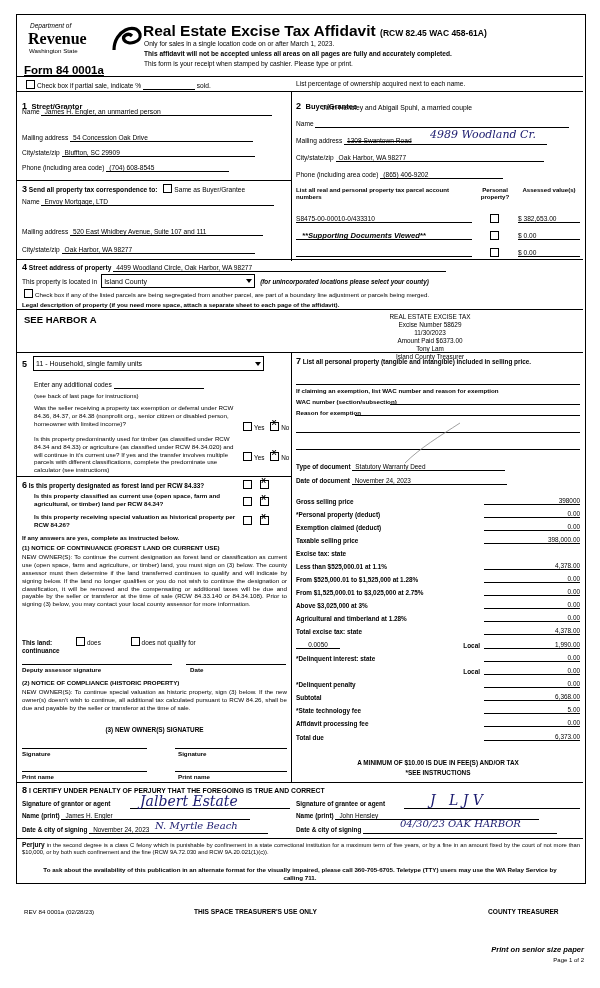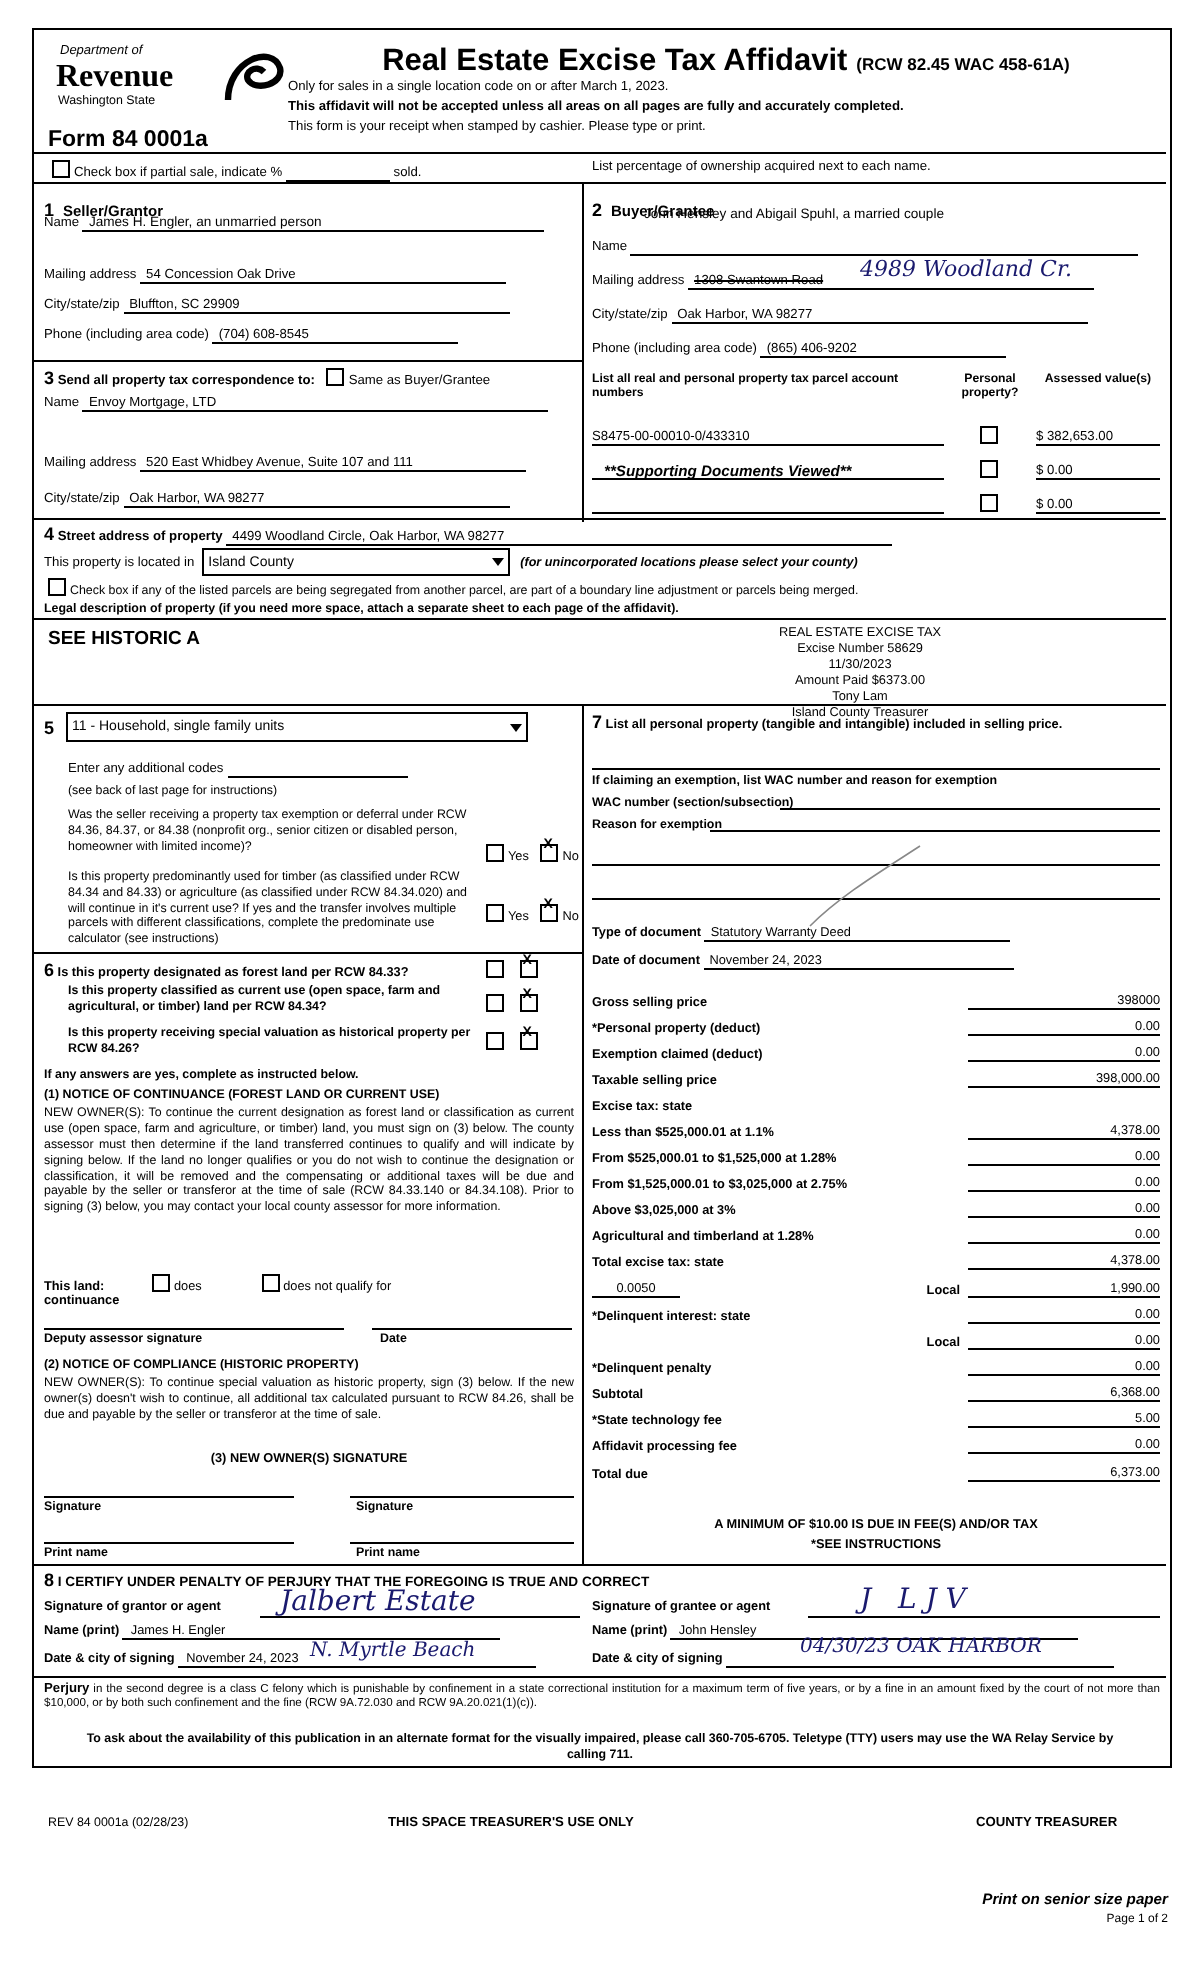--- a/index.html
+++ b/index.html
@@ -32,23 +32,23 @@
   <div class="frame"></div>
 
   <div class="abs" style="left:26px;top:22px;width:110px;">
     <div class="abs" style="left:4px;top:0;font-size:6.5px;font-style:italic;">Department of</div>
     <div class="abs" style="left:2px;top:8px;font-size:16px;font-weight:bold;font-family:'Liberation Serif',serif;">Revenue</div>
     <div class="abs" style="left:3px;top:25px;font-size:6.2px;">Washington State</div>
     <svg class="logo-swirl" style="left:84px;top:-2px;" width="34" height="36" viewBox="0 0 34 36">
       <path d="M4 30 C4 10, 26 2, 30 14 C32 22, 18 26, 14 20 C12 16, 18 12, 22 16" fill="none" stroke="#000" stroke-width="3.2"></path>
     </svg>
   </div>
-  <div class="abs b" style="left:24px;top:64px;font-size:11.5px;">Form 84 0001a</div>
-
-  <div class="abs" style="left:143px;top:22px;width:440px;text-align:center;">
+  <div class="abs b" style="left:24px;top:64px;font-size:11.5px;text-decoration:underline;">Form 84 0001a</div>
+
+  <div class="abs" style="left:143px;top:22px;width:440px;">
     <span class="hdrtitle">Real Estate Excise Tax Affidavit</span>
     <span style="font-size:8.5px;font-weight:bold;">(RCW 82.45 WAC 458-61A)</span>
   </div>
   <div class="abs" style="left:144px;top:40px;font-size:6.6px;">Only for sales in a single location code on or after March 1, 2023.</div>
   <div class="abs b" style="left:144px;top:50px;font-size:6.6px;">This affidavit will not be accepted unless all areas on all pages are fully and accurately completed.</div>
   <div class="abs" style="left:144px;top:60px;font-size:6.6px;">
     <span>This form is your receipt when stamped by cashier. Please type or print.</span>
   </div>
 
   <div class="line" style="left:17px;top:76px;width:566px;"></div>
@@ -57,21 +57,21 @@
     <span class="cb"></span><span>Check box if partial sale, indicate %</span>
     <span class="ul" style="display:inline-block;width:52px;">&nbsp;</span>
     <span>sold.</span>
   </div>
   <div class="abs" style="left:296px;top:80px;font-size:6.6px;">List percentage of ownership acquired next to each name.</div>
   <div class="line" style="left:17px;top:91px;width:566px;"></div>
   <div class="vline" style="left:291px;top:91px;height:170px;"></div>
 
   <div class="abs" style="left:22px;top:95px;">
     <span class="secnum">1</span>
-    <span class="b" style="font-size:7.5px;">Seller/Grantor</span>
+    <span class="b" style="font-size:7.5px;">Street/Grantor</span>
   </div>
   <div class="abs" style="left:22px;top:108px;font-size:6.6px;width:265px;">
     <span>Name</span>
     <span class="ul" style="display:inline-block;width:228px;padding-left:3px;font-size:6.8px;">James H. Engler, an unmarried person</span>
   </div>
   <div class="abs" style="left:22px;top:134px;font-size:6.6px;">
     <span>Mailing address</span>
     <span class="ul" style="display:inline-block;width:180px;padding-left:3px;">54 Concession Oak Drive</span>
   </div>
   <div class="abs" style="left:22px;top:149px;font-size:6.6px;">
@@ -167,21 +167,21 @@
       <span>Island County</span>
       <span class="caret"></span>
     </span>
     <span class="b i" style="margin-left:5px;font-size:6.3px;">(for unincorporated locations please select your county)</span>
   </div>
   <div class="abs" style="left:24px;top:289px;font-size:6.2px;">
     <span class="cb"></span><span>Check box if any of the listed parcels are being segregated from another parcel, are part of a boundary line adjustment or parcels being merged.</span>
   </div>
   <div class="abs b" style="left:22px;top:301px;font-size:6.2px;">Legal description of property (if you need more space, attach a separate sheet to each page of the affidavit).</div>
   <div class="line" style="left:17px;top:309px;width:566px;"></div>
-  <div class="abs b" style="left:24px;top:314px;font-size:9.5px;">SEE HISTORIC A</div>
+  <div class="abs b" style="left:24px;top:314px;font-size:9.5px;">SEE HARBOR A</div>
 
   <div class="abs stamp" style="left:315px;top:313px;width:230px;">
     <div>REAL ESTATE EXCISE TAX</div>
     <div>Excise Number 58629</div>
     <div>11/30/2023</div>
     <div>Amount Paid $6373.00</div>
     <div>Tony Lam</div>
     <div>Island County Treasurer</div>
   </div>
 

